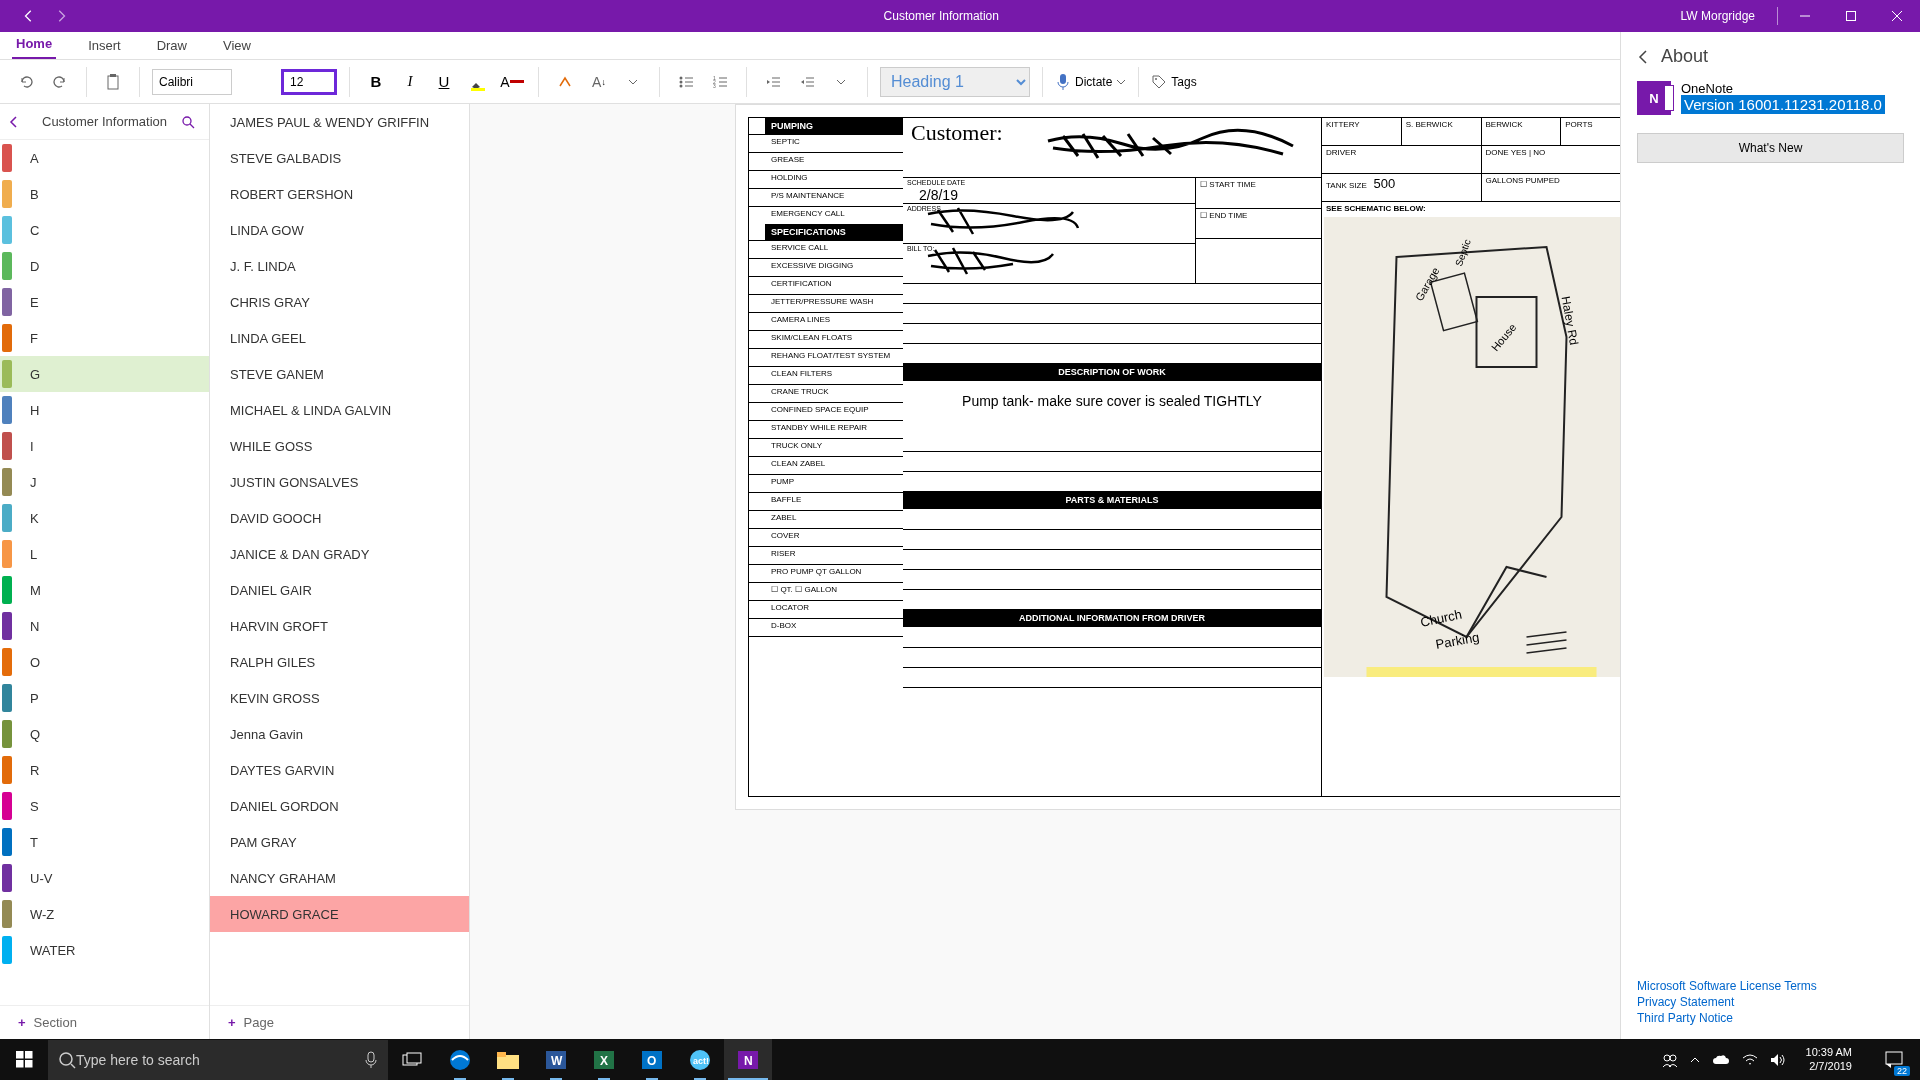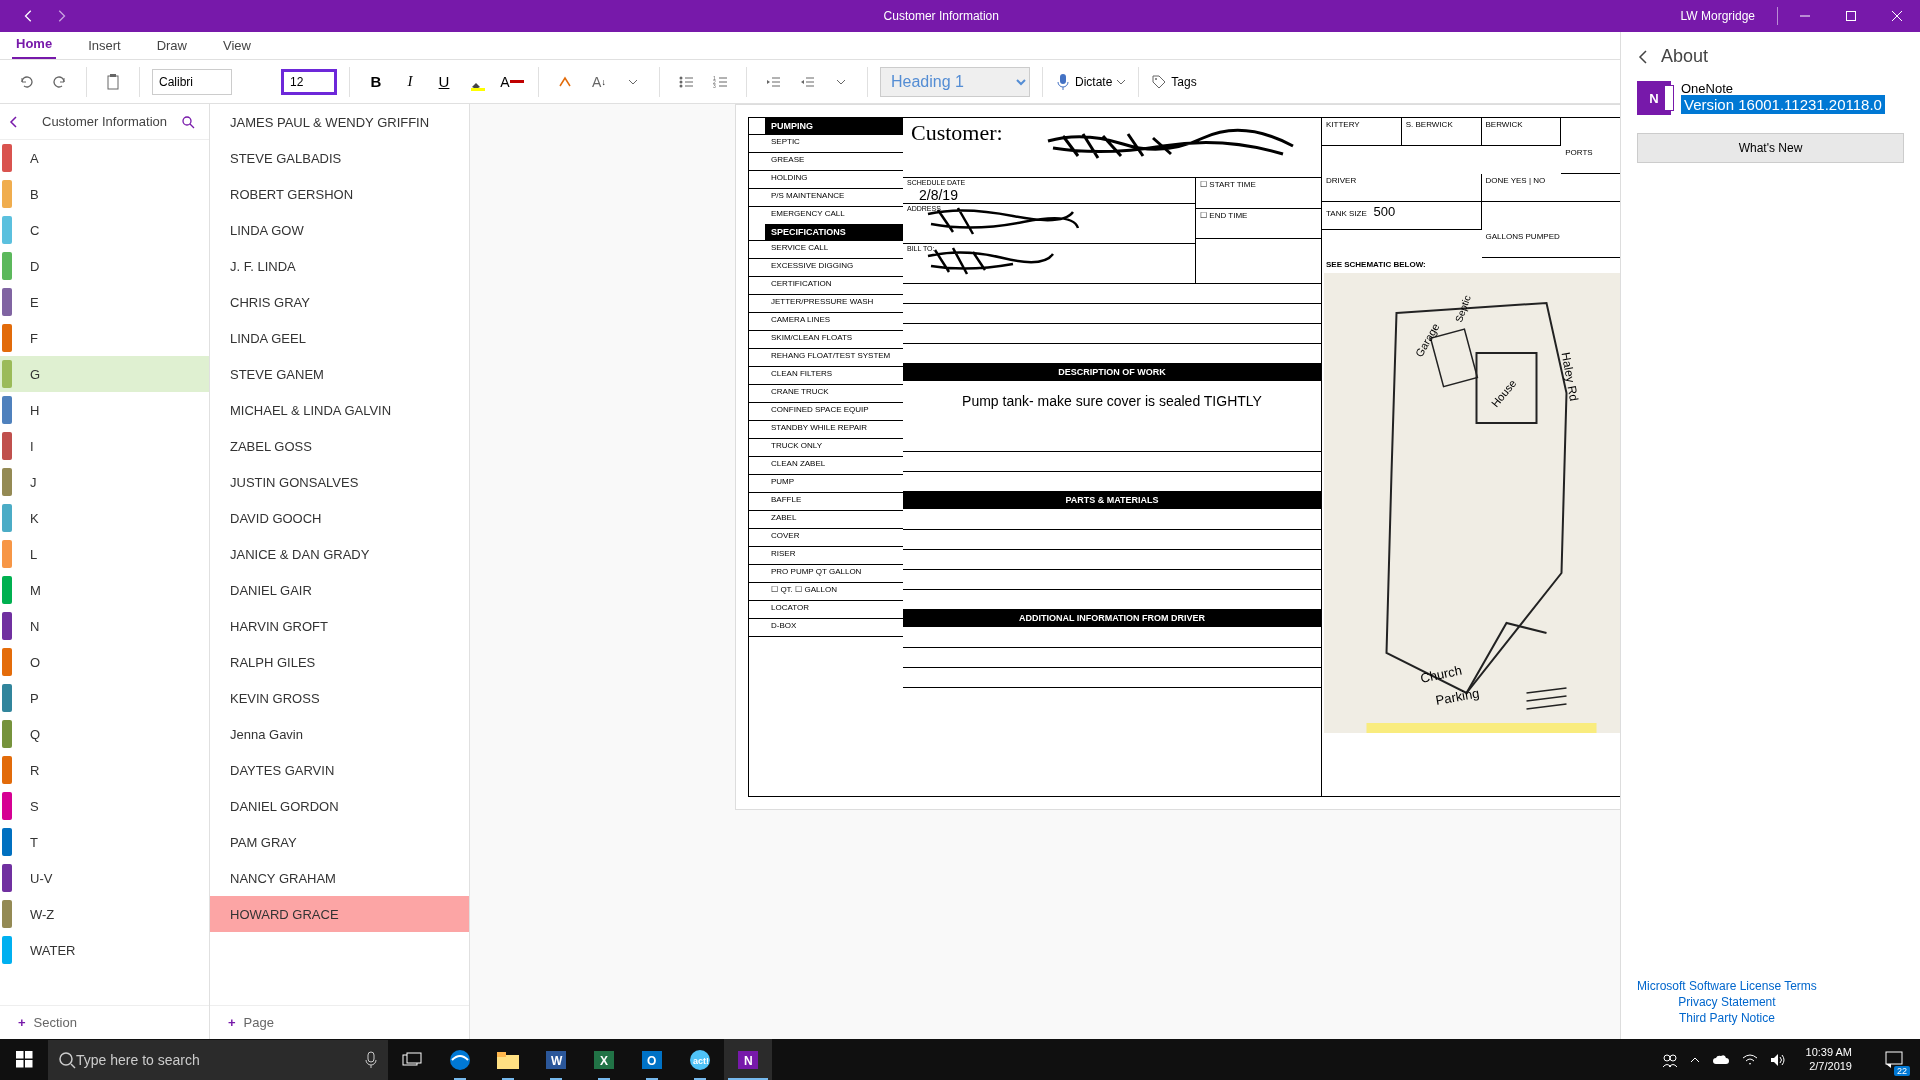--- a/index.html
+++ b/index.html
@@ -56,34 +56,34 @@
 .sheet-right { width: 320px; border-left: 1px solid #000; }
 .bar-black { background: #000; color: #fff; font-size: 9px; padding: 3px 6px; font-weight: bold; }
 .cell { font-size: 8px; border-top: 1px solid #000; padding: 2px 6px; height: 18px; text-transform: uppercase; }
 .mid-top { height: 60px; border-bottom: 1px solid #000; position: relative; padding: 2px 8px; }
 .cust-label { font-size: 22px; font-family: Georgia, serif; }
 .scribble { position: absolute; top: 8px; left: 140px; width: 280px; height: 40px; }
 .desc-header { background: #000; color: #fff; text-align: center; font-size: 9px; padding: 4px; font-weight: bold; }
 .desc-body { height: 70px; text-align: center; padding-top: 12px; font-size: 14px; }
 .right-grid { display: grid; grid-template-columns: 1fr 1fr 1fr 1fr; font-size: 8px; }
 .right-grid > div { border-bottom: 1px solid #000; border-right: 1px solid #000; padding: 2px 4px; height: 28px; }
-.right-grid > div:nth-child(4n) { border-right: none; margin-top: 28px; }
+.right-grid > div:nth-child(4n) { border-right: none; }
 .schematic-label { font-size: 8px; padding: 2px 4px; font-weight: bold; }
 .schematic { background: #f0ede4; margin: 2px; height: 460px; position: relative; }
 
 
 .about { position: absolute; right: 0; top: 32px; bottom: 41px; width: 300px; background: #fff; border-left: 1px solid #ddd; padding: 14px 16px; font-size: 13px; }
 .about-head { display: flex; align-items: center; gap: 10px; font-size: 18px; color: #444; margin-bottom: 14px; }
 .about-head .back { font-size: 18px; }
 .about-app { display: flex; gap: 10px; align-items: flex-start; margin-bottom: 10px; }
 .app-icon { width: 34px; height: 34px; background: #7719AA; color: #fff; display: flex; align-items: center; justify-content: center; font-weight: bold; font-size: 13px; position: relative; }
 .app-icon::after { content: ""; position: absolute; right: -3px; top: 4px; bottom: 4px; width: 8px; background: #fff; border: 1px solid #7719AA; }
 .about-ver { background: #0078D4; color: #fff; font-size: 15px; padding: 1px 3px; }
 .about-btn { width: 100%; height: 30px; background: #e8e8e8; border: 1px solid #ccc; font-size: 12px; margin-top: 8px; }
-.about-links { position: absolute; bottom: 12px; left: 16px; font-size: 12px; color: #0066CC; text-align: center; }
+.about-links { position: absolute; bottom: 12px; left: 16px; font-size: 12px; color: #0066CC; }
 .about-links div { margin: 2px 0; }
 
 
 .taskbar { position: absolute; bottom: 0; left: 0; right: 0; height: 41px; background: #101010; display: flex; align-items: center; color: #fff; }
 .taskbar .start { width: 48px; height: 41px; display: flex; align-items: center; justify-content: center; }
 .taskbar .search { width: 340px; height: 40px; background: #2b2b2b; display: flex; align-items: center; padding: 0 10px; font-size: 14px; color: #ccc; }
 .taskbar .tvw { width: 48px; height: 41px; display: flex; align-items: center; justify-content: center; }
 .taskbar .app { width: 48px; height: 41px; display: flex; align-items: center; justify-content: center; position: relative; }
 .taskbar .app.active::after { content: ""; position: absolute; bottom: 0; left: 4px; right: 4px; height: 2px; background: #76B9ED; }
 .taskbar .app.running::after { content: ""; position: absolute; bottom: 0; left: 18px; right: 18px; height: 2px; background: #76B9ED; }
@@ -379,21 +379,21 @@
     <div class="pages-list" id="pages-list">
         <div class="page-item">JAMES PAUL &amp; WENDY GRIFFIN</div>
         <div class="page-item">STEVE GALBADIS</div>
         <div class="page-item">ROBERT GERSHON</div>
         <div class="page-item">LINDA GOW</div>
         <div class="page-item">J. F. LINDA</div>
         <div class="page-item">CHRIS GRAY</div>
         <div class="page-item">LINDA GEEL</div>
         <div class="page-item">STEVE GANEM</div>
         <div class="page-item">MICHAEL &amp; LINDA GALVIN</div>
-        <div class="page-item"> ZABEL GOSS</div>
+        <div class="page-item"> WHILE GOSS</div>
         <div class="page-item">JUSTIN GONSALVES</div>
         <div class="page-item">DAVID GOOCH</div>
         <div class="page-item">JANICE &amp; DAN GRADY</div>
         <div class="page-item">DANIEL GAIR</div>
         <div class="page-item">HARVIN GROFT</div>
         <div class="page-item">RALPH GILES</div>
         <div class="page-item">KEVIN GROSS</div>
         <div class="page-item">Jenna Gavin</div>
         <div class="page-item">DAYTES GARVIN</div>
         <div class="page-item">DANIEL GORDON</div>

